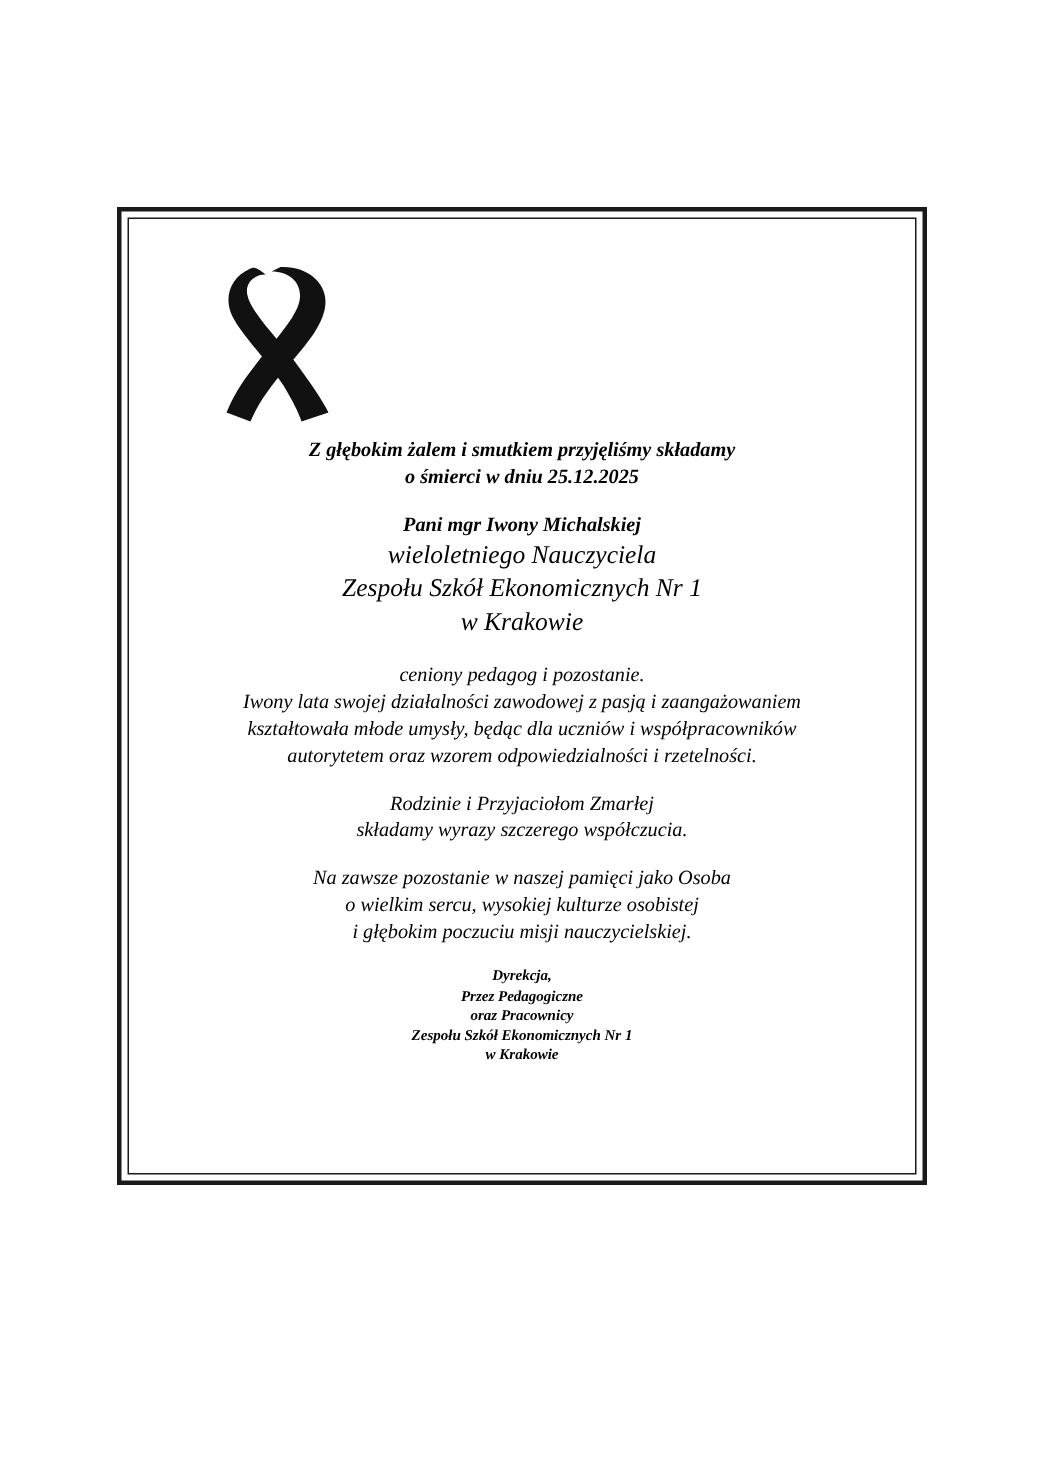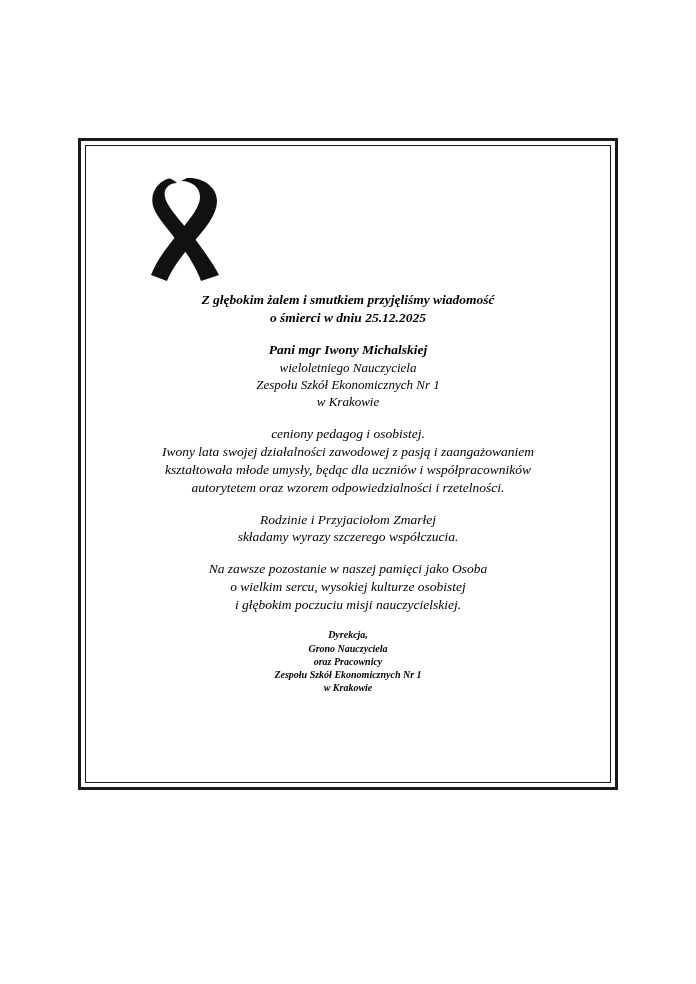--- a/index.html
+++ b/index.html
@@ -86,21 +86,21 @@
     font-size: 13.5px;
   }
   .p-intro { font-size: 13.5px; }
   .p-name .line:first-child {
     font-weight: bold;
     font-style: italic;
     font-size: 13.5px;
   }
   .p-name .line {
     font-style: italic;
-    font-size: 13px;
+    font-size: 17px;
   }
   .p-body .line {
     font-style: italic;
     font-size: 13.5px;
   }
   .p-closing .line {
     font-weight: bold;
     font-style: italic;
     font-size: 10px;
   }
@@ -120,52 +120,52 @@
         <g fill="#111111">
           <path d="M30 4 C16 10, 12 24, 18 36 C24 48, 40 64, 52 82 C58 92, 62 100, 64 106 L82 100 C78 92, 70 80, 58 64 C44 46, 30 32, 28 22 C26 14, 32 8, 40 8 C34 3, 32 3, 30 4 Z"></path>
           <path d="M44 6 C58 6, 66 16, 62 28 C58 40, 44 54, 32 70 C24 80, 18 90, 14 100 L30 106 C34 96, 42 84, 54 70 C68 54, 80 40, 80 26 C80 12, 66 2, 50 3 Z"></path>
         </g>
       </svg>
     </div>
 
     <div class="text-block">
 
       <p class="para p-intro">
-        <span class="line bold-italic">Z głębokim żalem i smutkiem przyjęliśmy wiadomość</span>
+        <span class="line bold-italic">Z głębokim żalem i smutkiem przyjęliśmy składamy</span>
         <span class="line bold-italic">o śmierci w dniu 25.12.2025</span>
       </p>
 
       <p class="para p-name gap-lg">
         <span class="line">Pani mgr Iwony Michalskiej</span>
         <span class="line">wieloletniego Nauczyciela</span>
         <span class="line">Zespołu Szkół Ekonomicznych Nr 1</span>
         <span class="line">w Krakowie</span>
       </p>
 
       <p class="para p-body gap-xl">
-        <span class="line">ceniony pedagog i osobistej.</span>
+        <span class="line">ceniony pedagog i pozostanie.</span>
         <span class="line">Iwony lata swojej działalności zawodowej z pasją i zaangażowaniem</span>
         <span class="line">kształtowała młode umysły, będąc dla uczniów i współpracowników</span>
         <span class="line">autorytetem oraz wzorem odpowiedzialności i rzetelności.</span>
       </p>
 
       <p class="para p-body gap-xl">
         <span class="line">Rodzinie i Przyjaciołom Zmarłej</span>
         <span class="line">składamy wyrazy szczerego współczucia.</span>
       </p>
 
       <p class="para p-body gap-xl">
         <span class="line">Na zawsze pozostanie w naszej pamięci jako Osoba</span>
         <span class="line">o wielkim sercu, wysokiej kulturze osobistej</span>
         <span class="line">i głębokim poczuciu misji nauczycielskiej.</span>
       </p>
 
       <p class="para p-closing gap-xl">
         <span class="line">Dyrekcja,</span>
-        <span class="line">Grono Nauczyciela</span>
+        <span class="line">Przez Pedagogiczne</span>
         <span class="line">oraz Pracownicy</span>
         <span class="line">Zespołu Szkół Ekonomicznych Nr 1</span>
         <span class="line">w Krakowie</span>
       </p>
 
     </div>
   </div>
 </div>
 
 </body></html>

